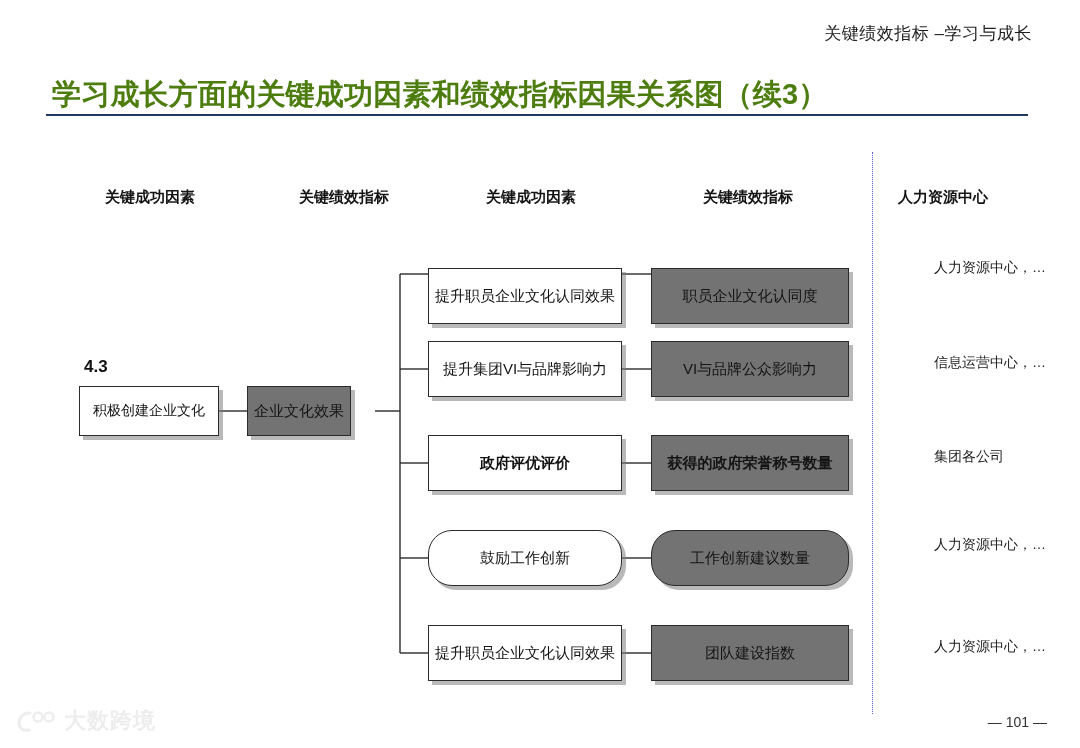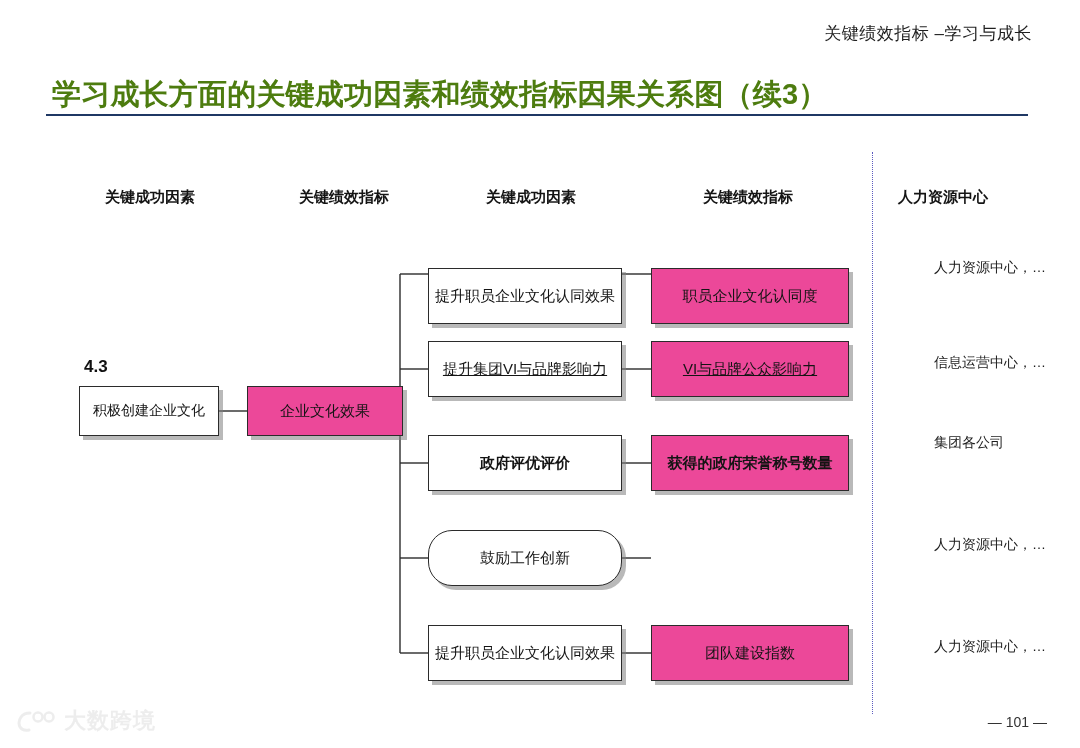--- a/index.html
+++ b/index.html
@@ -96,55 +96,55 @@
     display: flex;
     align-items: center;
     justify-content: center;
     text-align: center;
     font-size: 15px;
     line-height: 1.25;
     color: #141414;
     box-shadow: 4px 4px 0 0 rgba(128,128,128,0.55);
   }
   .node.white { background: #ffffff; }
-  .node.purple { background: #ec4899; }
+  .node.purple { background: #737373; }
 
   .root-label {
     position: absolute;
     left: 84px;
     top: 357px;
     font-size: 17px;
     font-weight: bold;
     color: #111111;
   }
 
   .node-root      { left: 79px;  top: 386px; width: 140px; height: 50px; font-size: 14px; }
-  .node-driver    { left: 247px; top: 386px; width: 156px; height: 50px; font-size: 15px; }
+  .node-driver    { left: 247px; top: 386px; width: 104px; height: 50px; font-size: 15px; }
 
   .csf  { left: 428px; width: 194px; height: 56px; }
   .kpi  { left: 651px; width: 198px; height: 56px; }
 
   .r1 { top: 260px; margin-top: 8px; }
-  .r2 { top: 341px; text-decoration: underline; }
+  .r2 { top: 341px; }
   .r3 { top: 435px; font-weight: bold; }
   .r4 { top: 530px; border-radius: 24px; }
   .r5 { top: 625px; }
 
   
   .dept {
     position: absolute;
     left: 893px;
     font-size: 14px;
     color: #1c1c1c;
     white-space: nowrap;
     margin-left: 41px;
   }
   .d1 { top: 259px; }
   .d2 { top: 354px; }
-  .d3 { top: 434px; }
+  .d3 { top: 448px; }
   .d4 { top: 536px; }
   .d5 { top: 638px; }
 
   
   .page-num {
     position: absolute;
     right: 33px;
     bottom: 18px;
     font-size: 14px;
     color: #333333;
@@ -213,20 +213,21 @@
   <div class="node white csf r1">提升职员企业文化认同效果</div>
   <div class="node purple kpi r1">职员企业文化认同度</div>
 
   <div class="node white csf r2">提升集团VI与品牌影响力</div>
   <div class="node purple kpi r2">VI与品牌公众影响力</div>
 
   <div class="node white csf r3">政府评优评价</div>
   <div class="node purple kpi r3">获得的政府荣誉称号数量</div>
 
   <div class="node white csf r4">鼓励工作创新</div>
+  <div class="node purple kpi r4">工作创新建议数量</div>
 
   <div class="node white csf r5">提升职员企业文化认同效果</div>
   <div class="node purple kpi r5">团队建设指数</div>
 
   <div class="dept d1">人力资源中心，…</div>
   <div class="dept d2">信息运营中心，…</div>
   <div class="dept d3">集团各公司</div>
   <div class="dept d4">人力资源中心，…</div>
   <div class="dept d5">人力资源中心，…</div>
 

